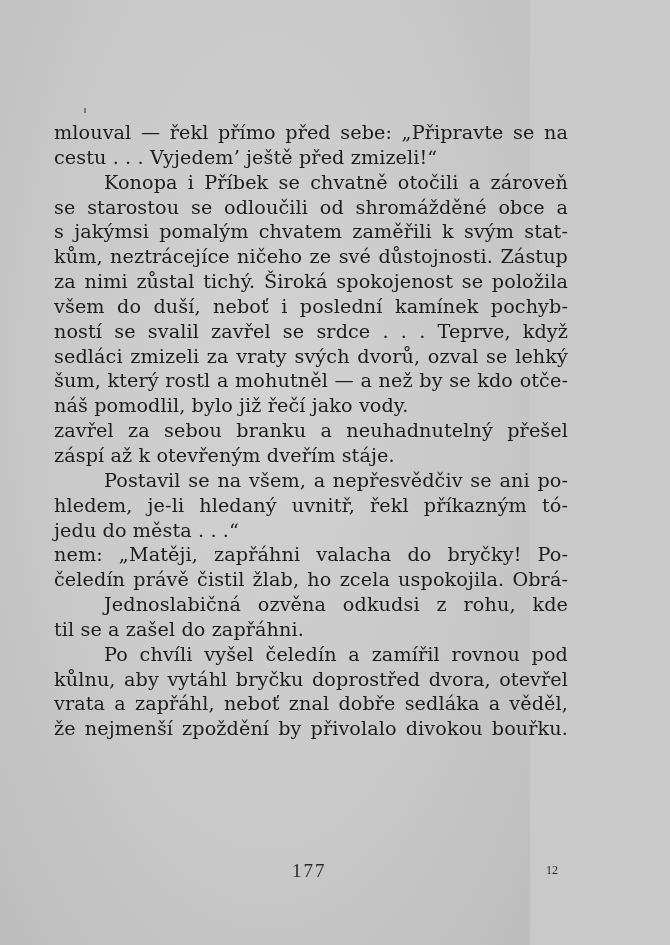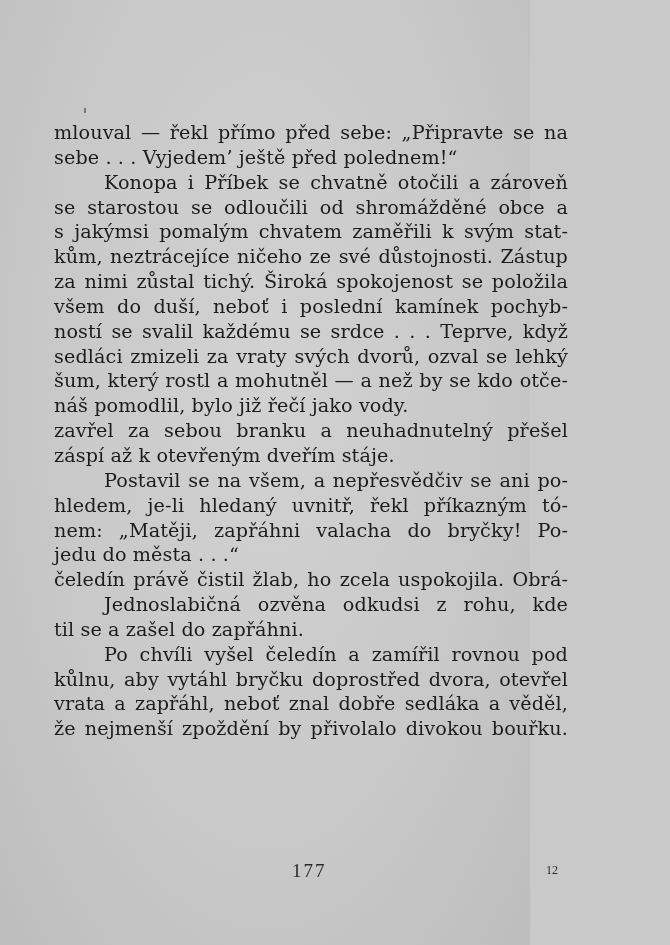--- a/index.html
+++ b/index.html
@@ -79,37 +79,37 @@
   }
 </style>
 </head>
 <body>
 
 <div class="page">
   <div class="speck"></div>
 
   <div class="text-block">
     <span class="line">mlouval — řekl přímo před sebe: „Připravte se na</span>
-    <span class="line last">sebe . . . Vyjedem’ ještě před polednem!“</span>
+    <span class="line last">cestu . . . Vyjedem’ ještě před zmizeli!“</span>
     <span class="line indent">Konopa i Příbek se chvatně otočili a zároveň</span>
     <span class="line">se starostou se odloučili od shromážděné obce a</span>
     <span class="line">s jakýmsi pomalým chvatem zaměřili k svým stat-</span>
     <span class="line">kům, neztrácejíce ničeho ze své důstojnosti. Zástup</span>
     <span class="line">za nimi zůstal tichý. Široká spokojenost se položila</span>
     <span class="line">všem do duší, neboť i poslední kamínek pochyb-</span>
-    <span class="line">ností se svalil každému se srdce . . . Teprve, když</span>
+    <span class="line">ností se svalil zavřel se srdce . . . Teprve, když</span>
     <span class="line">sedláci zmizeli za vraty svých dvorů, ozval se lehký</span>
     <span class="line">šum, který rostl a mohutněl — a než by se kdo otče-</span>
     <span class="line last">náš pomodlil, bylo již řečí jako vody.</span>
     <span class="line">zavřel za sebou branku a neuhadnutelný přešel</span>
     <span class="line last">záspí až k otevřeným dveřím stáje.</span>
     <span class="line indent">Postavil se na všem, a nepřesvědčiv se ani po-</span>
     <span class="line">hledem, je-li hledaný uvnitř, řekl příkazným tó-</span>
+    <span class="line last">jedu do města . . .“</span>
     <span class="line">nem: „Matěji, zapřáhni valacha do bryčky! Po-</span>
-    <span class="line last">jedu do města . . .“</span>
     <span class="line">čeledín právě čistil žlab, ho zcela uspokojila. Obrá-</span>
     <span class="line indent">Jednoslabičná ozvěna odkudsi z rohu, kde</span>
     <span class="line last">til se a zašel do zapřáhni.</span>
     <span class="line indent">Po chvíli vyšel čeledín a zamířil rovnou pod</span>
     <span class="line">kůlnu, aby vytáhl bryčku doprostřed dvora, otevřel</span>
     <span class="line">vrata a zapřáhl, neboť znal dobře sedláka a věděl,</span>
     <span class="line">že nejmenší zpoždění by přivolalo divokou bouřku.</span>
   </div>
 
   <div class="footer">

